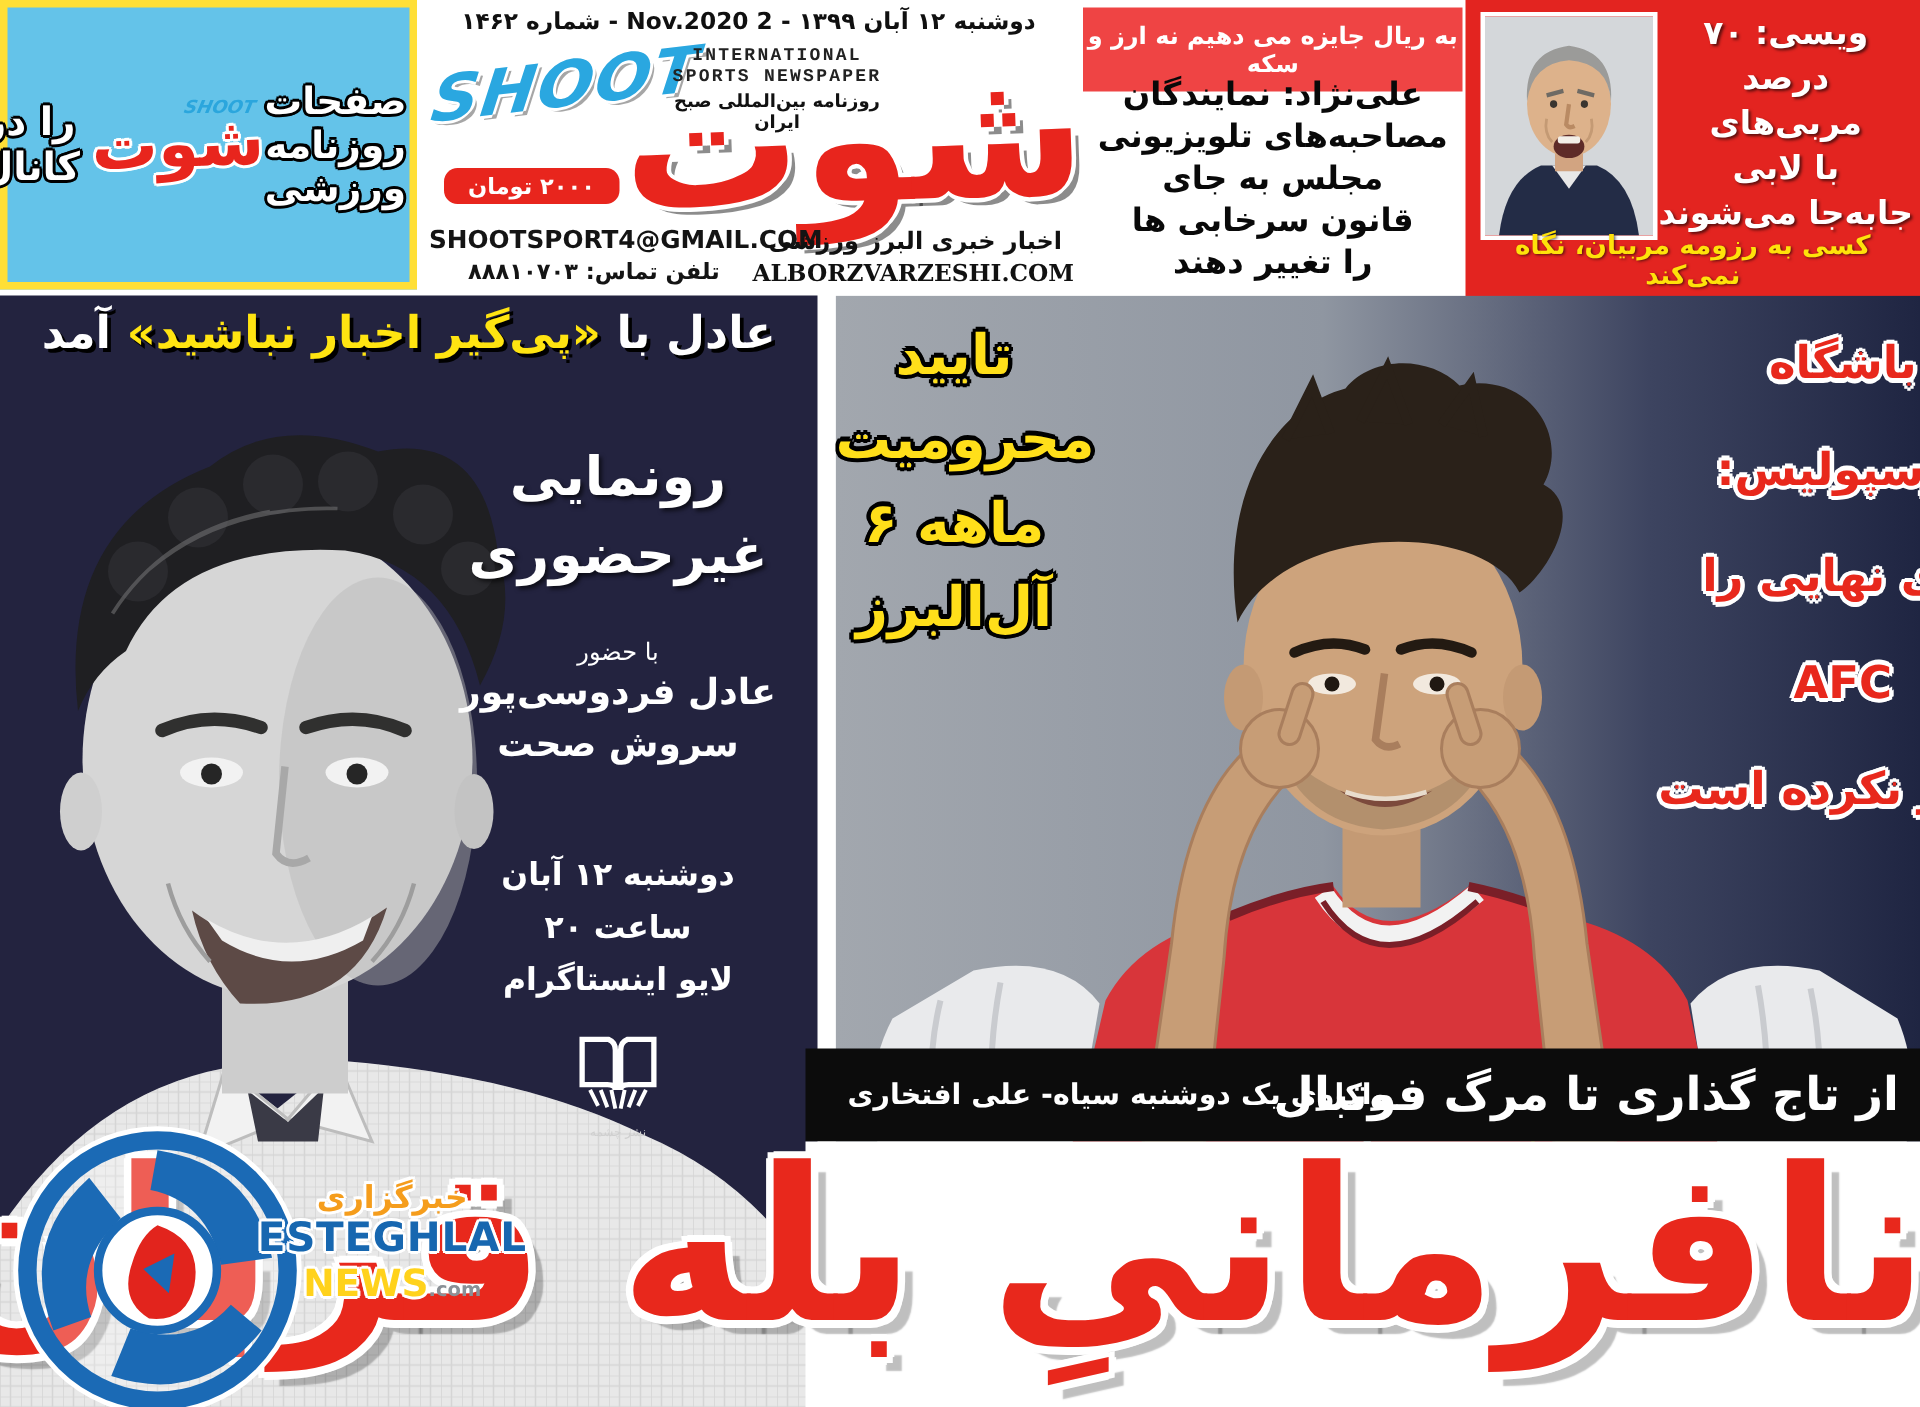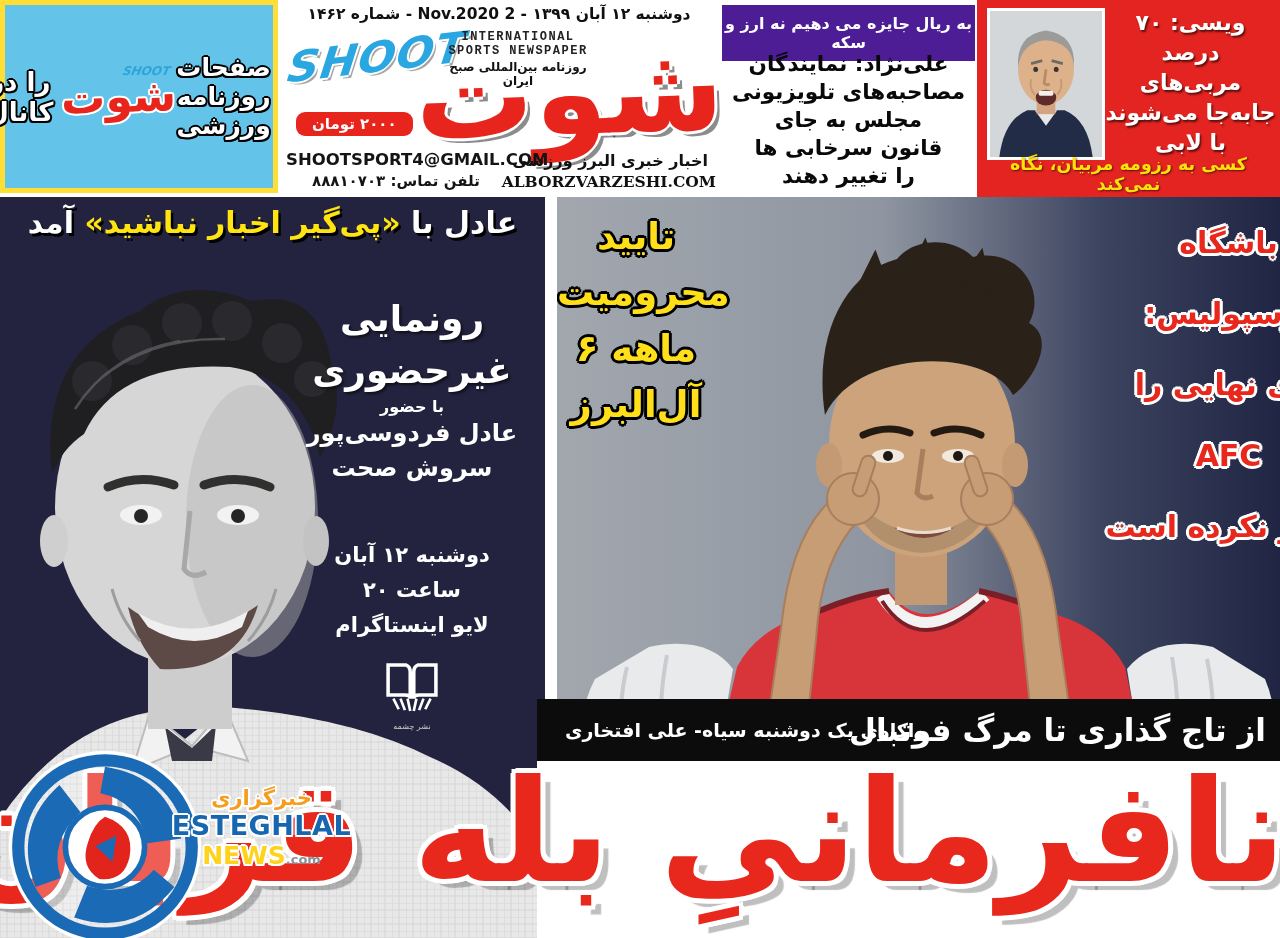--- a/index.html
+++ b/index.html
@@ -45,42 +45,42 @@
     font-weight:900; color:#e8251d; transform:rotate(-2deg);
     text-shadow:3px 0 0 #fff,-3px 0 0 #fff,0 3px 0 #fff,0 -3px 0 #fff,5px 5px 0 rgba(0,0,0,.45); }
   .price-badge { left:18px; top:112px; background:#e8251d; color:#fff; border-radius:9px;
     padding:3px 16px; font-size:15px; font-weight:800; }
   .mast-email { left:8px; bottom:24px; font-size:16.5px; font-weight:800; color:#141414; }
   .mast-phone { left:34px; bottom:3px; font-size:15px; font-weight:800; color:#141414; }
   .site-fa { right:12px; bottom:23px; font-size:16px; font-weight:800; color:#111; }
   .site-en { right:4px; bottom:2px; font-family:"DejaVu Serif", serif; font-size:15.5px; font-weight:700; color:#111; }
 
   .header-news { left:720px; top:0; width:257px; height:193px; background:#fff; }
-  .kicker { left:2px; right:2px; top:5px; background:#4c1d95; color:#fff; font-size:16px;
+  .kicker { left:2px; right:2px; top:5px; background:#ef4444; color:#fff; font-size:16px;
     font-weight:800; text-align:center; padding:9px 2px; }
   .alinejad { left:0; right:0; top:50px; text-align:center; }
   .alinejad span { display:block; font-size:21.5px; line-height:28px; font-weight:900; color:#090909; }
 
   .veisi-box { left:977px; top:0; width:303px; height:202px; background:#e32420; }
   .coach-photo { left:10px; top:8px; width:118px; height:152px; border:3px solid #fff; }
   .veisi-lines { left:128px; right:4px; top:8px; text-align:center; }
   .veisi-lines span { display:block; font-size:22px; line-height:30px; font-weight:900; color:#fff;
     text-shadow:1.5px 1.5px 2px rgba(0,0,0,.6); }
   .veisi-sub { left:2px; right:2px; bottom:8px; text-align:center; font-size:17.5px; font-weight:900;
     color:#ffe20a; text-shadow:1px 1px 2px rgba(0,0,0,.6); }
 
   
   .left-col { left:0; top:197px; width:545px; height:741px; background:#23233f; overflow:hidden; }
   .adel-headline { left:0; right:0; top:8px; text-align:center; font-size:30px; font-weight:900;
     color:#fff; text-shadow:2.5px 2.5px 0 #000; }
   .adel-headline .q { color:#ffe411; }
   .portrait-svg { left:0; top:62px; width:545px; height:679px; }
   .adel-right { right:4px; top:96px; width:258px; text-align:center; color:#fff; }
   .adel-title { font-size:36px; line-height:52px; font-weight:900; text-shadow:2px 2px 3px rgba(0,0,0,.6); }
-  .adel-with { font-size:16px; font-weight:700; }
+  .adel-with { font-size:16px; font-weight:400; margin-top:28px; }
   .adel-guest { font-size:24px; line-height:35px; font-weight:900; }
   .adel-sched { margin-top:52px; }
   .adel-sched span { display:block; font-size:21px; line-height:35px; font-weight:800; }
   .book-wrap { margin-top:16px; }
   .publisher { font-size:8px; color:#cfcfcf; margin-top:1px; }
 
   
   .photo-area { left:557px; top:197px; width:803px; height:565px; overflow:hidden; }
   .player-svg { left:0; top:0; width:723px; height:565px; }
   .alkasir { left:0; top:12px; width:158px; text-align:center; }
@@ -174,22 +174,22 @@
       <circle cx="49" cy="60" r="2.6" fill="#3a3530"></circle>
       <circle cx="71" cy="60" r="2.6" fill="#3a3530"></circle>
       <path d="M60,60 L58,74 Q60,77 64,75" stroke="#b98a63" stroke-width="3" fill="none"></path>
       <ellipse cx="60" cy="89" rx="11" ry="8" fill="#5e2b28"></ellipse>
       <rect x="52" y="82" width="16" height="5" rx="2" fill="#f3efe8"></rect>
       <path d="M44,70 Q42,80 48,86 M76,70 Q78,80 72,86" stroke="#c49a74" stroke-width="2" fill="none"></path>
     </svg>
     <div class="abs veisi-lines rtl">
       <span>ویسی: ۷۰ درصد</span>
       <span>مربی‌های</span>
+      <span>با لابی</span>
       <span>جابه‌جا می‌شوند</span>
-      <span>با لابی</span>
     </div>
     <div class="abs veisi-sub rtl">کسی به رزومه مربیان، نگاه نمی‌کند</div>
   </div>
 
   <div class="abs left-col">
     <div class="abs adel-headline rtl">
       <span>عادل با</span>
       <span class="q">«پی‌گیر اخبار نباشید»</span>
       <span>آمد</span>
     </div>

